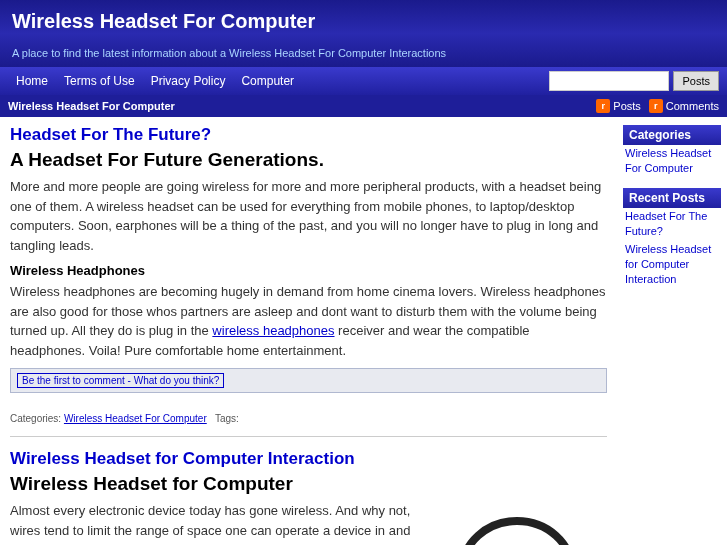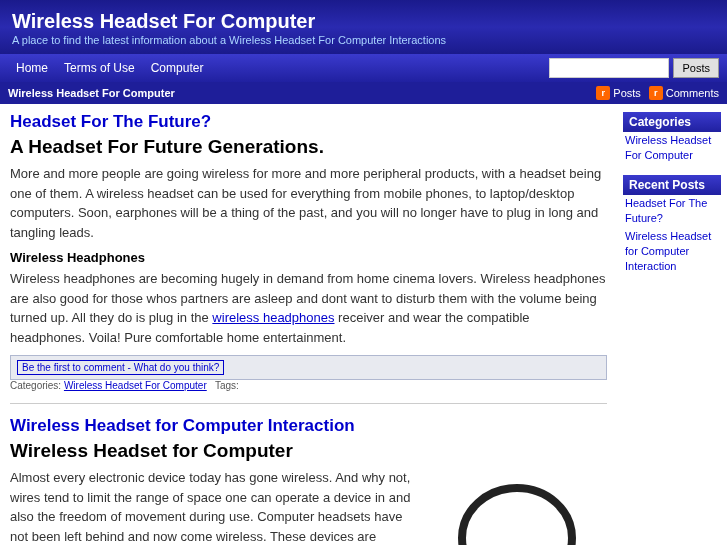--- a/index.html
+++ b/index.html
@@ -11,21 +11,21 @@
       padding: 10px 12px 8px 12px;
     }
     #header h1 {
       color: #fff;
       font-size: 20px;
       font-weight: bold;
     }
     #header p {
       color: #aad4ff;
       font-size: 11px;
-      margin-top: 1px;
+      margin-top: 14px;
     }
 
     
     #navbar {
       background: linear-gradient(180deg, #3a3acd 0%, #2020a0 100%);
       display: flex;
       align-items: center;
       padding: 0 8px;
       height: 28px;
     }
@@ -139,21 +139,21 @@
       margin: 8px 0 4px 0;
     }
 
     
     .post-meta-bar {
       background: #e8eaf0;
       border: 1px solid #b0b8d0;
       padding: 4px 6px;
       font-size: 10px;
       color: #555;
-      margin-bottom: 0;
+      margin-bottom: 20px;
       display: flex;
       align-items: center;
       gap: 4px;
     }
     .comment-link {
       color: #00c;
       text-decoration: none;
       border: 1px solid #00c;
       padding: 1px 4px;
       font-size: 10px;
@@ -212,20 +212,21 @@
 <body>
 
 <div id="header">
   <h1>Wireless Headset For Computer</h1>
   <p>A place to find the latest information about a Wireless Headset For Computer Interactions</p>
 </div>
 
 <div id="navbar">
   <a href="#">Home</a>
   <a href="#">Terms of Use</a>
+  <a href="#">Privacy Policy</a>
   <a href="#">Computer</a>
   <div class="nav-search">
     <input type="text" style="">
     <button>Posts</button>
   </div>
 </div>
 
 <div id="subnav">
   <span class="site-name">Wireless Headset For Computer</span>
   <div class="feed-links">

